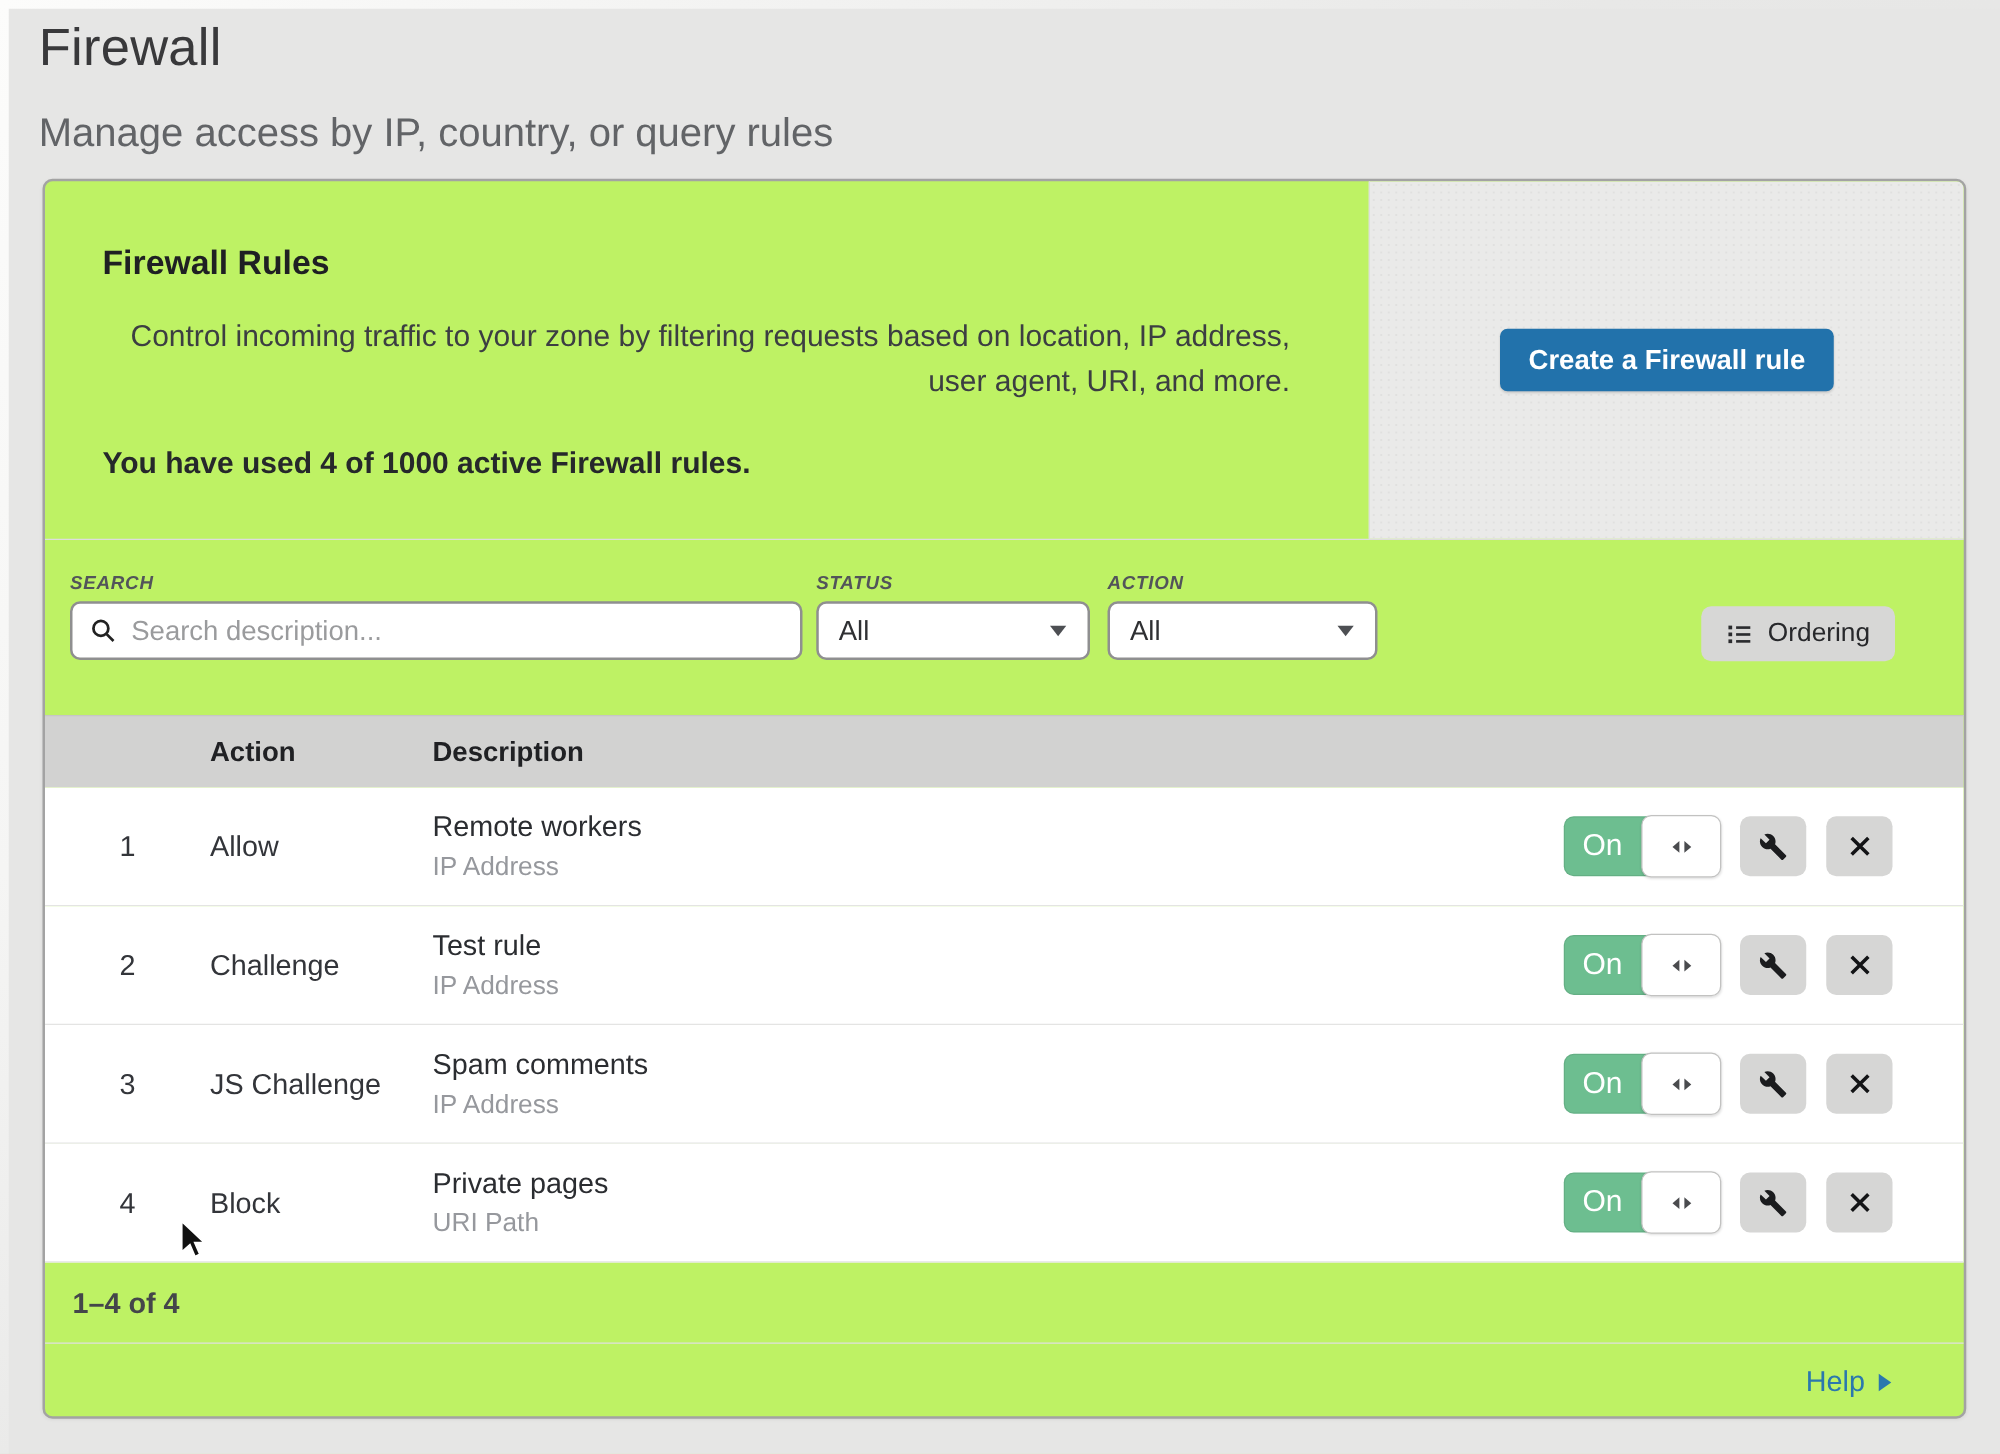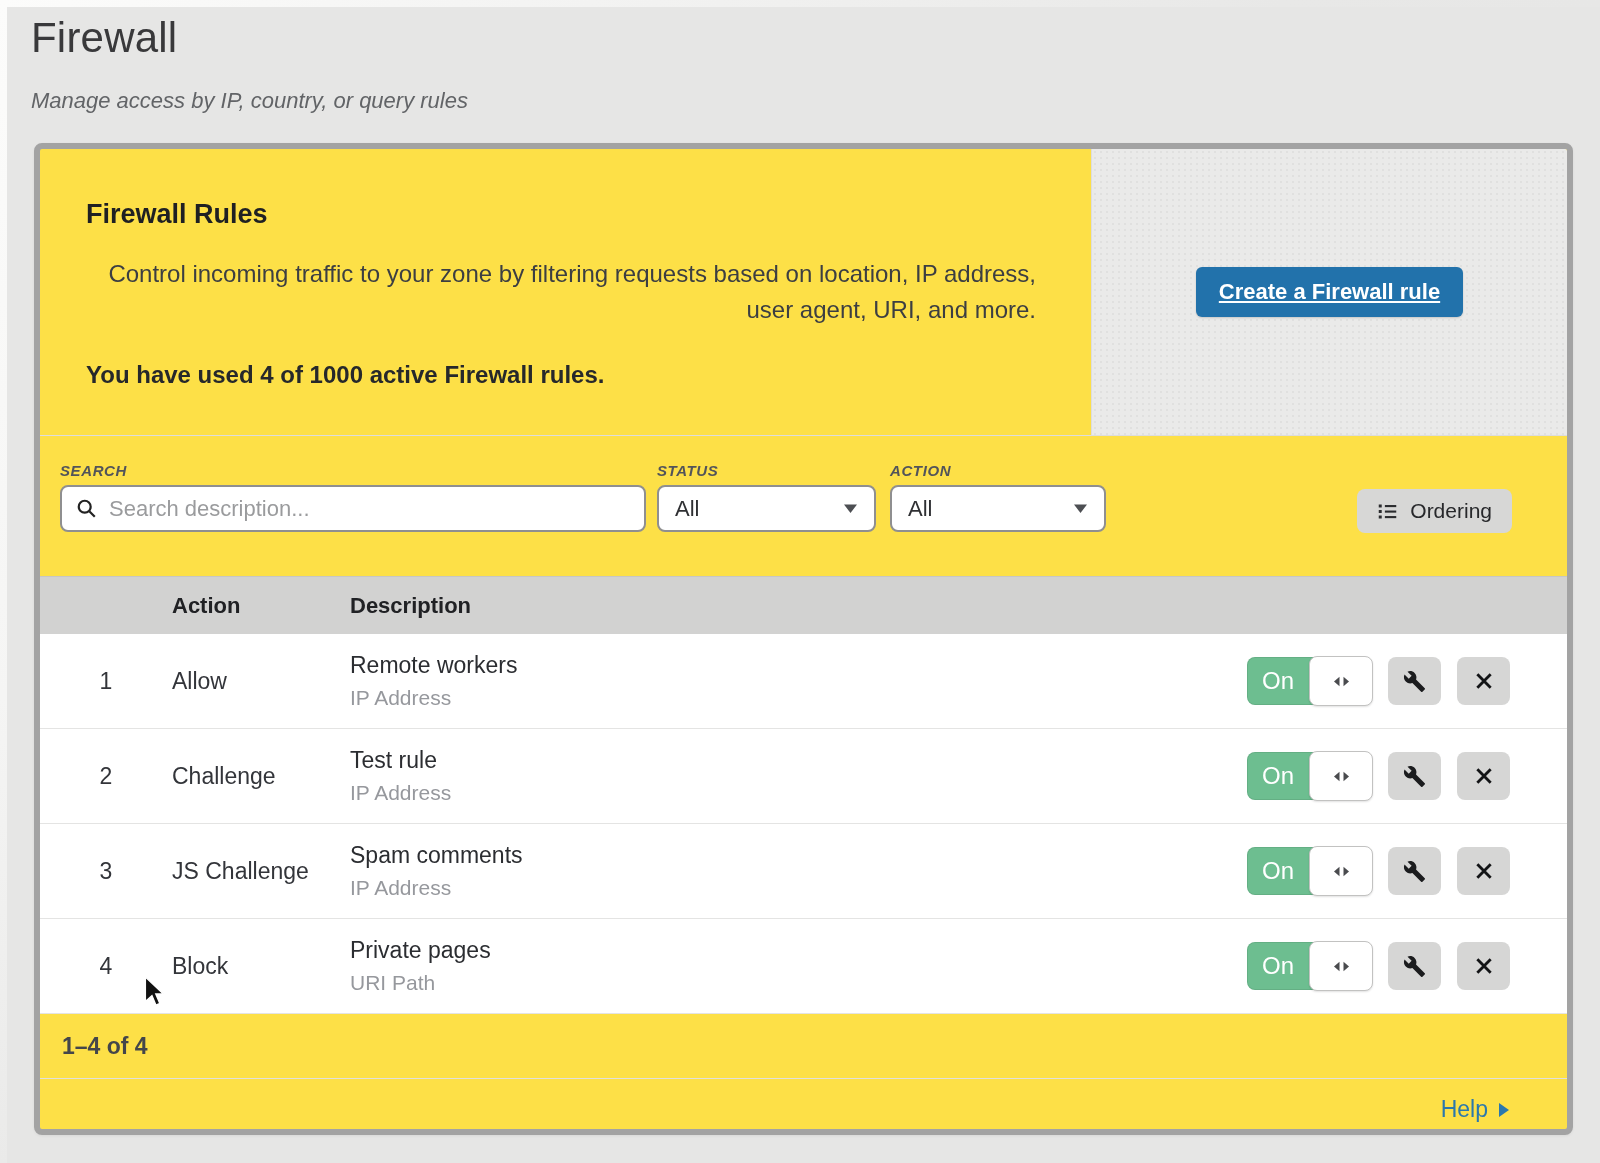--- a/index.html
+++ b/index.html
@@ -18,27 +18,27 @@
   .edge-left {
     position: absolute; top: 0; left: 0; width: 7px; height: 100%;
     background: linear-gradient(to bottom, #fcfcfb 0%, #f5f5f4 60%, #eaeae9 100%);
   }
 
   .page-header { padding: 14px 0 0 31px; }
   .page-header h1 {
     font-size: 42px; font-weight: 500; color: #39393b; letter-spacing: 0.2px;
   }
   .page-header .subtitle {
-    margin-top: 26px; font-size: 22px; font-weight: 400; color: #626467; font-style: italic;
+    margin-top: 26px; font-size: 32px; font-weight: 400; color: #626467;
   }
 
   .card {
     position: absolute; left: 34px; top: 143px; width: 1539px; height: 992px;
-    background: #fde047; border-radius: 8px;
-    border: 6px solid #a3a3a3;
+    background: #bef264; border-radius: 8px;
+    border: 2px solid #a3a3a3;
     box-shadow: 0 1px 3px rgba(0,0,0,0.06);
     overflow: hidden;
   }
 
   
   .card-top { display: flex; height: 287px; border-bottom: 1px solid #dddddd; }
   .card-top-left { flex: 1; padding: 50px 46px 0 46px; }
   .card-top-left h2 { font-size: 27px; font-weight: 700; color: #1f2023; }
   .card-top-left .desc {
     margin-top: 26px; font-size: 24px; color: #3c3e42; line-height: 1.5; max-width: 950px; text-align: right;
@@ -49,21 +49,20 @@
     background-image: radial-gradient(#e0e0df 1px, transparent 1px);
     background-size: 6px 6px;
     border-left: 1px solid #dddddd;
     display: flex; align-items: center; justify-content: center;
   }
   .btn-primary {
     background: #2272ab; color: #ffffff; border: none; border-radius: 6px;
     font-family: inherit; font-size: 22px; font-weight: 600;
     padding: 12px 23px; cursor: pointer;
     box-shadow: 0 1px 2px rgba(0,0,0,0.15);
-    text-decoration: underline;
   }
 
   
   .filters { height: 140px; display: flex; align-items: flex-start; padding: 26px 0 0 20px; }
   .filter-group { display: flex; flex-direction: column; }
   .filter-label {
     font-size: 15px; font-weight: 700; color: #52545a; letter-spacing: 0.6px; margin-bottom: 6px; font-style: italic;
   }
   .search-box {
     width: 586px; height: 47px; border: 2px solid #8f8f90; border-radius: 8px;

